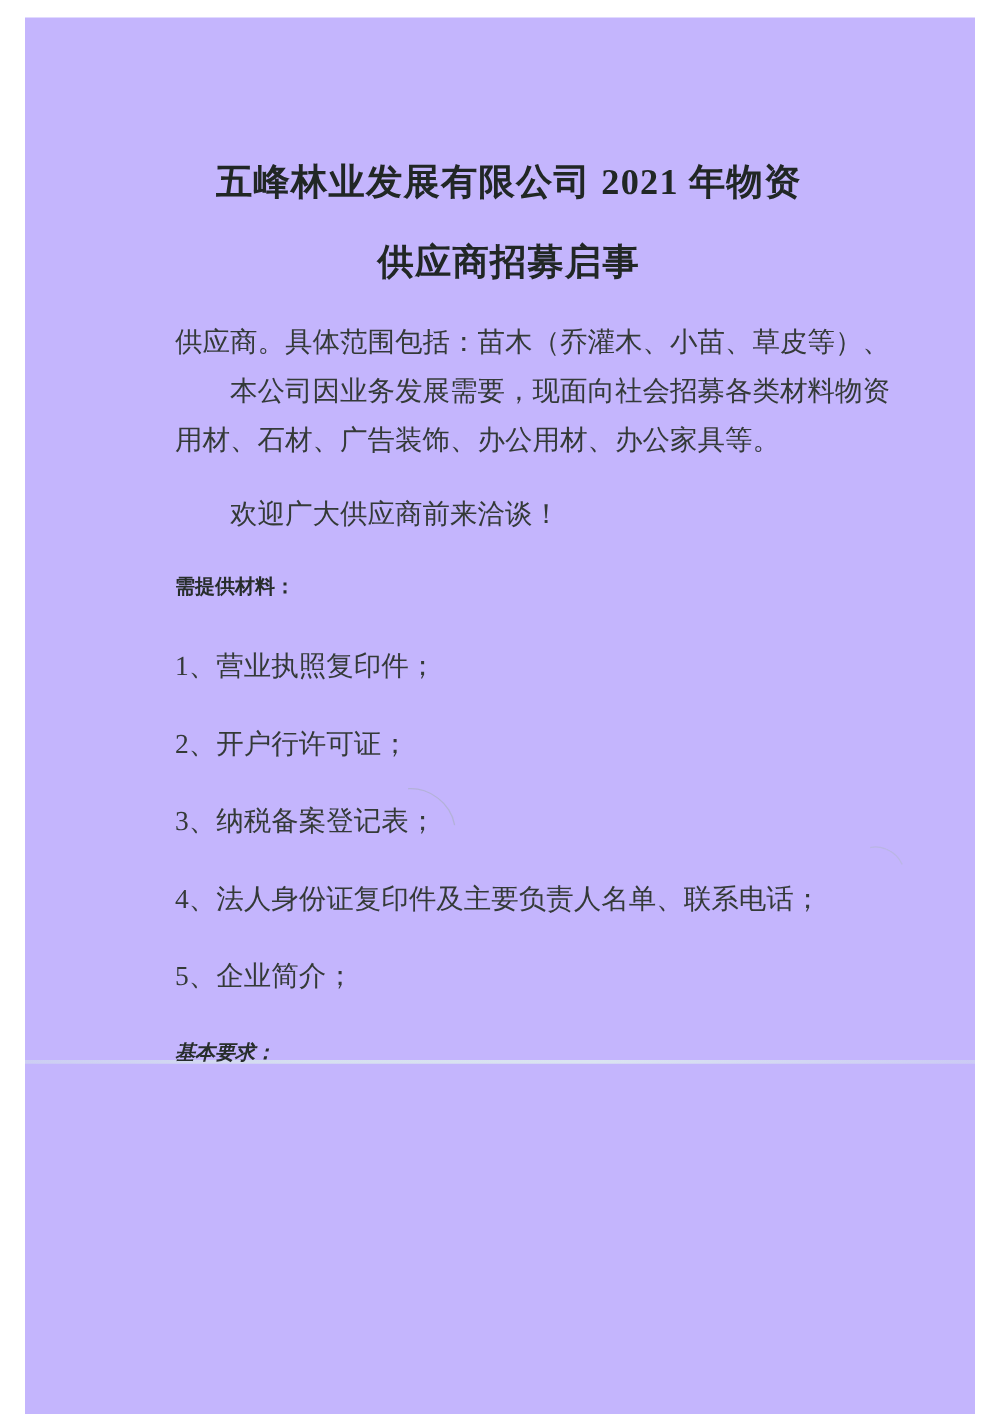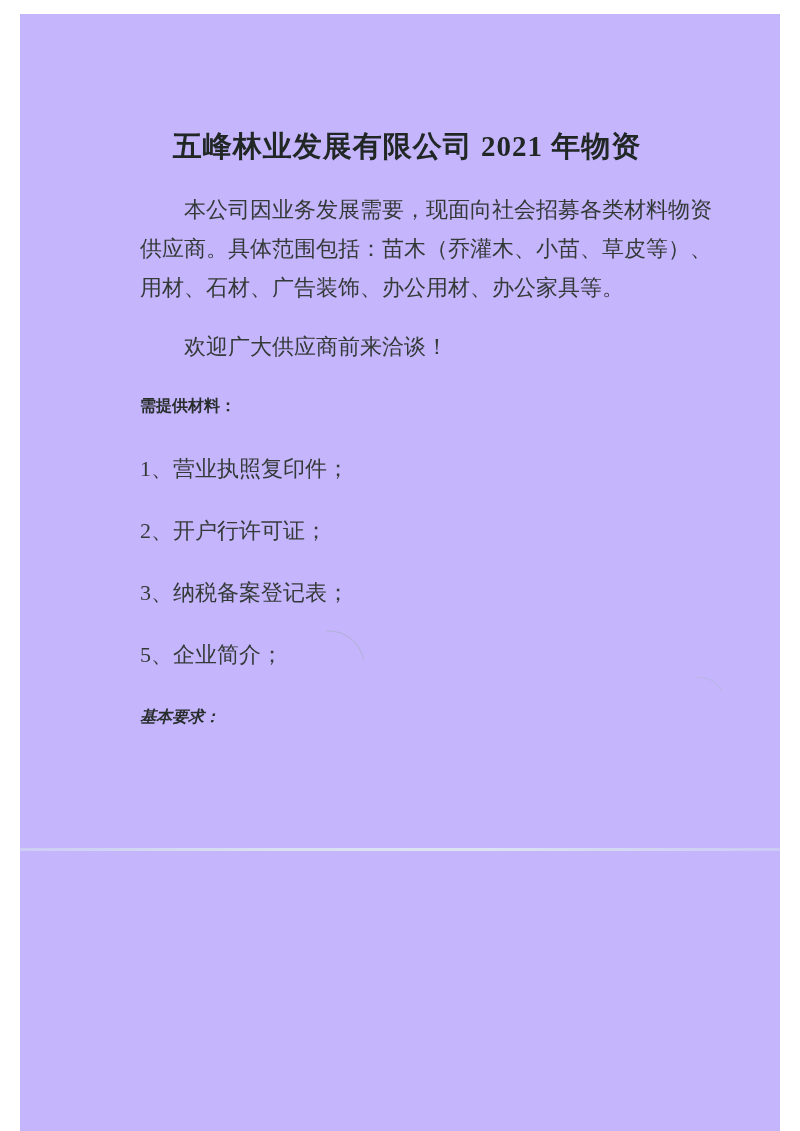--- a/index.html
+++ b/index.html
@@ -121,35 +121,37 @@
 <div class="scan-page">
 
   <div class="scan-streak"></div>
   <div class="scan-arc-1"></div>
   <div class="scan-arc-2"></div>
 
   <div class="content">
 
     <h1 class="doc-title">
       <div class="title-line">五峰林业发展有限公司 2021 年物资</div>
+      <div class="title-line">供应商招募启事</div>
     </h1>
 
     <div class="intro">
+      <div class="text-line">供应商。具体范围包括：苗木（乔灌木、小苗、草皮等）、</div>
       <div class="text-line first-line-indent">本公司因业务发展需要，现面向社会招募各类材料物资</div>
-      <div class="text-line">供应商。具体范围包括：苗木（乔灌木、小苗、草皮等）、</div>
       <div class="text-line">用材、石材、广告装饰、办公用材、办公家具等。</div>
     </div>
 
     <div class="text-line welcome-line">欢迎广大供应商前来洽谈！</div>
 
     <div class="section-heading">需提供材料：</div>
 
     <div class="materials-list">
       <div class="list-item">1、营业执照复印件；</div>
       <div class="list-item">2、开户行许可证；</div>
       <div class="list-item">3、纳税备案登记表；</div>
+      <div class="list-item">4、法人身份证复印件及主要负责人名单、联系电话；</div>
       <div class="list-item">5、企业简介；</div>
     </div>
 
     <div class="section-heading requirements-heading">基本要求：</div>
 
   </div>
 </div>
 
 </body></html>

